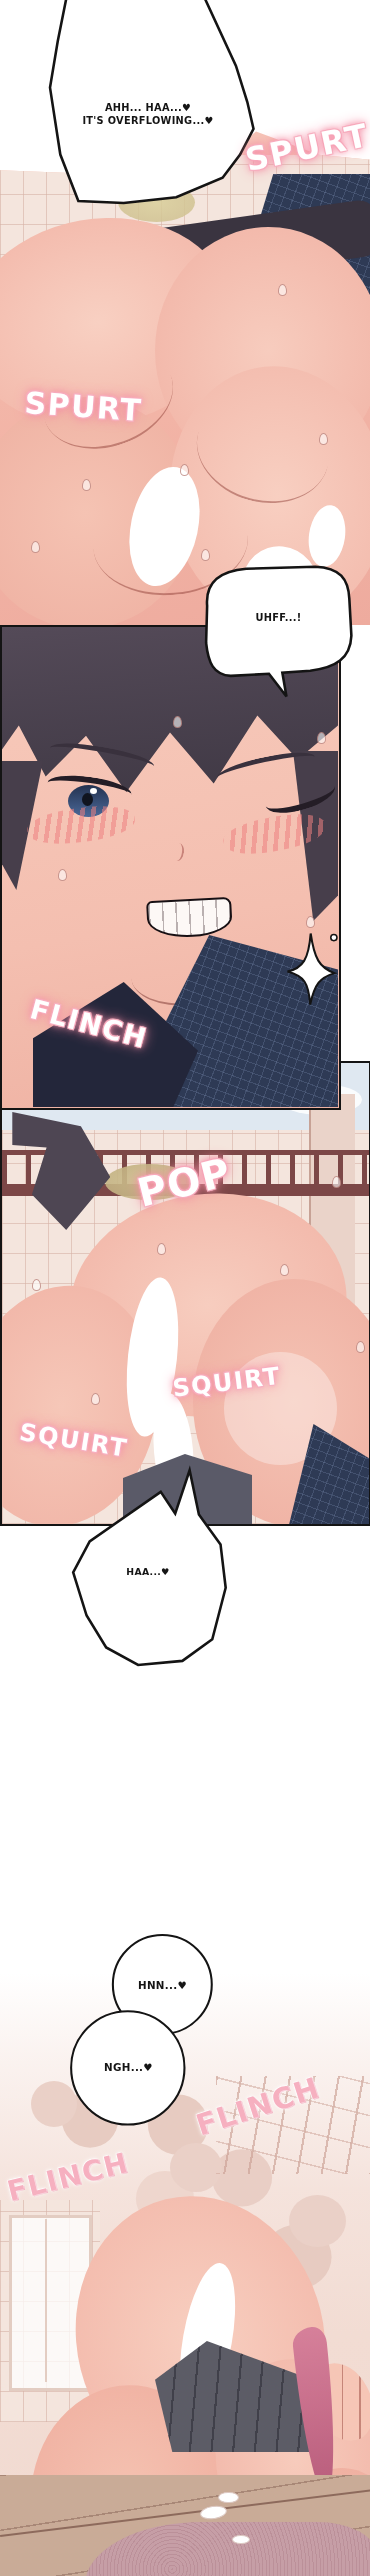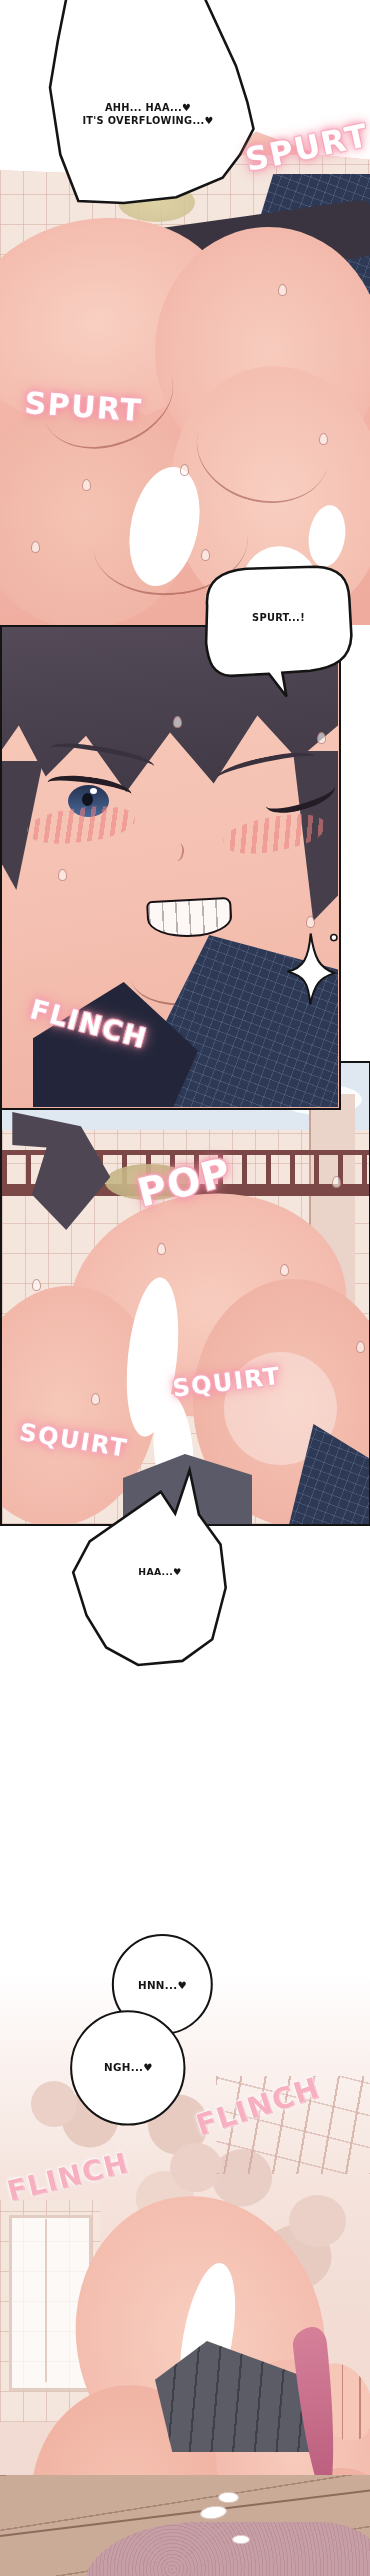--- a/index.html
+++ b/index.html
@@ -161,22 +161,22 @@
     <circle cx="248" cy="4014" r="110" fill="#ffffff" stroke="#141414" stroke-width="4"></circle>
     <path d="M352,5136 C360,5088 420,5066 482,5064 C562,5061 620,5096 630,5150 C638,5204 610,5246 548,5266 C516,5276 472,5280 444,5277 L418,5348 L398,5266 C366,5250 348,5218 346,5180 C345,5163 347,5150 352,5136 Z" fill="#ffffff" stroke="#141414" stroke-width="5"></path>
     <path d="M603,1812 C599,1862 588,1879 558,1886 C590,1895 599,1907 602,1950 C611,1909 621,1898 649,1889 C620,1878 610,1861 603,1812 Z" fill="#ffffff" stroke="#141414" stroke-width="4"></path>
     <circle cx="648" cy="1820" r="6" fill="#ffffff" stroke="#141414" stroke-width="3"></circle>
   </svg>
 
   <div class="btxt" style="left:77px;top:101px;width:142px;font-size:9.8px;">
     <div>AHH... HAA...♥</div>
     <div>IT'S OVERFLOWING...♥</div>
   </div>
-  <div class="btxt" style="left:241px;top:611px;width:75px;font-size:9.8px;">SPURT...!</div>
-  <div class="btxt" style="left:128px;top:1566px;width:64px;font-size:9.3px;">HAA...♥</div>
+  <div class="btxt" style="left:241px;top:611px;width:75px;font-size:9.8px;">UHFF...!</div>
+  <div class="btxt" style="left:116px;top:1566px;width:64px;font-size:9.3px;">HAA...♥</div>
   <div class="btxt" style="left:129px;top:1979px;width:67px;font-size:10.3px;">HNN...♥</div>
   <div class="btxt" style="left:95px;top:2061px;width:67px;font-size:10.3px;">NGH...♥</div>
 
   <div class="sfx sfx-w" style="left:242px;top:142px;font-size:32px;transform:rotate(-12deg);">SPURT</div>
   <div class="sfx sfx-w" style="left:26px;top:385px;font-size:30px;transform:rotate(4deg);">SPURT</div>
   <div class="sfx sfx-w" style="left:35px;top:993px;font-size:27px;transform:rotate(15deg);">FLINCH</div>
   <div class="sfx sfx-w" style="left:133px;top:1172px;font-size:39px;transform:rotate(-14deg);">POP</div>
   <div class="sfx sfx-w" style="left:171px;top:1375px;font-size:24px;transform:rotate(-7deg);">SQUIRT</div>
   <div class="sfx sfx-w" style="left:21.6px;top:1418px;font-size:24px;transform:rotate(9deg);">SQUIRT</div>
   <div class="sfx sfx-p" style="left:192px;top:2110px;font-size:29px;transform:rotate(-18deg);">FLINCH</div>

